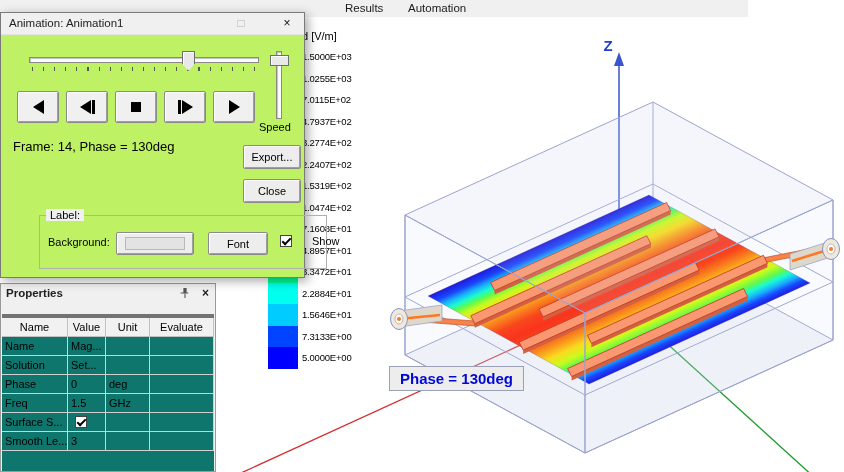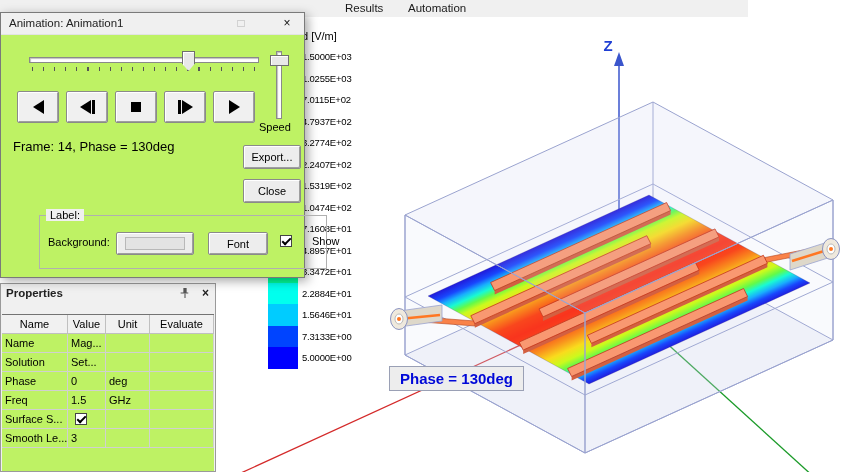--- a/index.html
+++ b/index.html
@@ -79,21 +79,21 @@
   .checkbox{width:12px;height:12px;background:#fff;border:1px solid #444;position:relative;display:inline-block;box-sizing:border-box;}
   .checkbox.checked::after{content:"";position:absolute;left:1px;top:2px;width:7px;height:3px;
     border-left:2px solid #000;border-bottom:2px solid #000;transform:rotate(-45deg);}
 
   
   .props{position:absolute;left:0;top:283px;width:216px;height:189px;background:#f0f0f0;border:1px solid #9a9a9a;box-sizing:border-box;z-index:20;}
   .props-header{position:relative;height:18px;font-weight:bold;}
   .props-title{position:absolute;left:5px;top:3px;font-size:11.5px;color:#222;}
   .props-pin{position:absolute;right:24px;top:3px;width:12px;height:12px;}
   .props-x{position:absolute;right:6px;top:2px;font-size:12px;color:#222;}
-  .props-body{position:absolute;left:1px;right:1px;top:30px;bottom:0;background:#bef264;border-top:1px solid #737373;}
+  .props-body{position:absolute;left:1px;right:1px;top:30px;bottom:0;background:#0f766e;border-top:4px solid #737373;}
   .props-grid{display:grid;grid-template-columns:66px 38px 44px 64px;grid-auto-rows:19px;font-size:11px;}
   .pcell{border-right:1px solid #d0d0d0;border-bottom:1px solid #d0d0d0;padding:2px 3px;box-sizing:border-box;
     white-space:nowrap;overflow:hidden;display:flex;align-items:center;}
   .phead{background:#f1f1f1;justify-content:center;border-color:#c0c0c0;}
   .prow{display:contents;}
   .val-check{display:none;margin-left:4px;}
   .has-check .val-check{display:inline-block;}
 </style>
 </head>
 <body>

